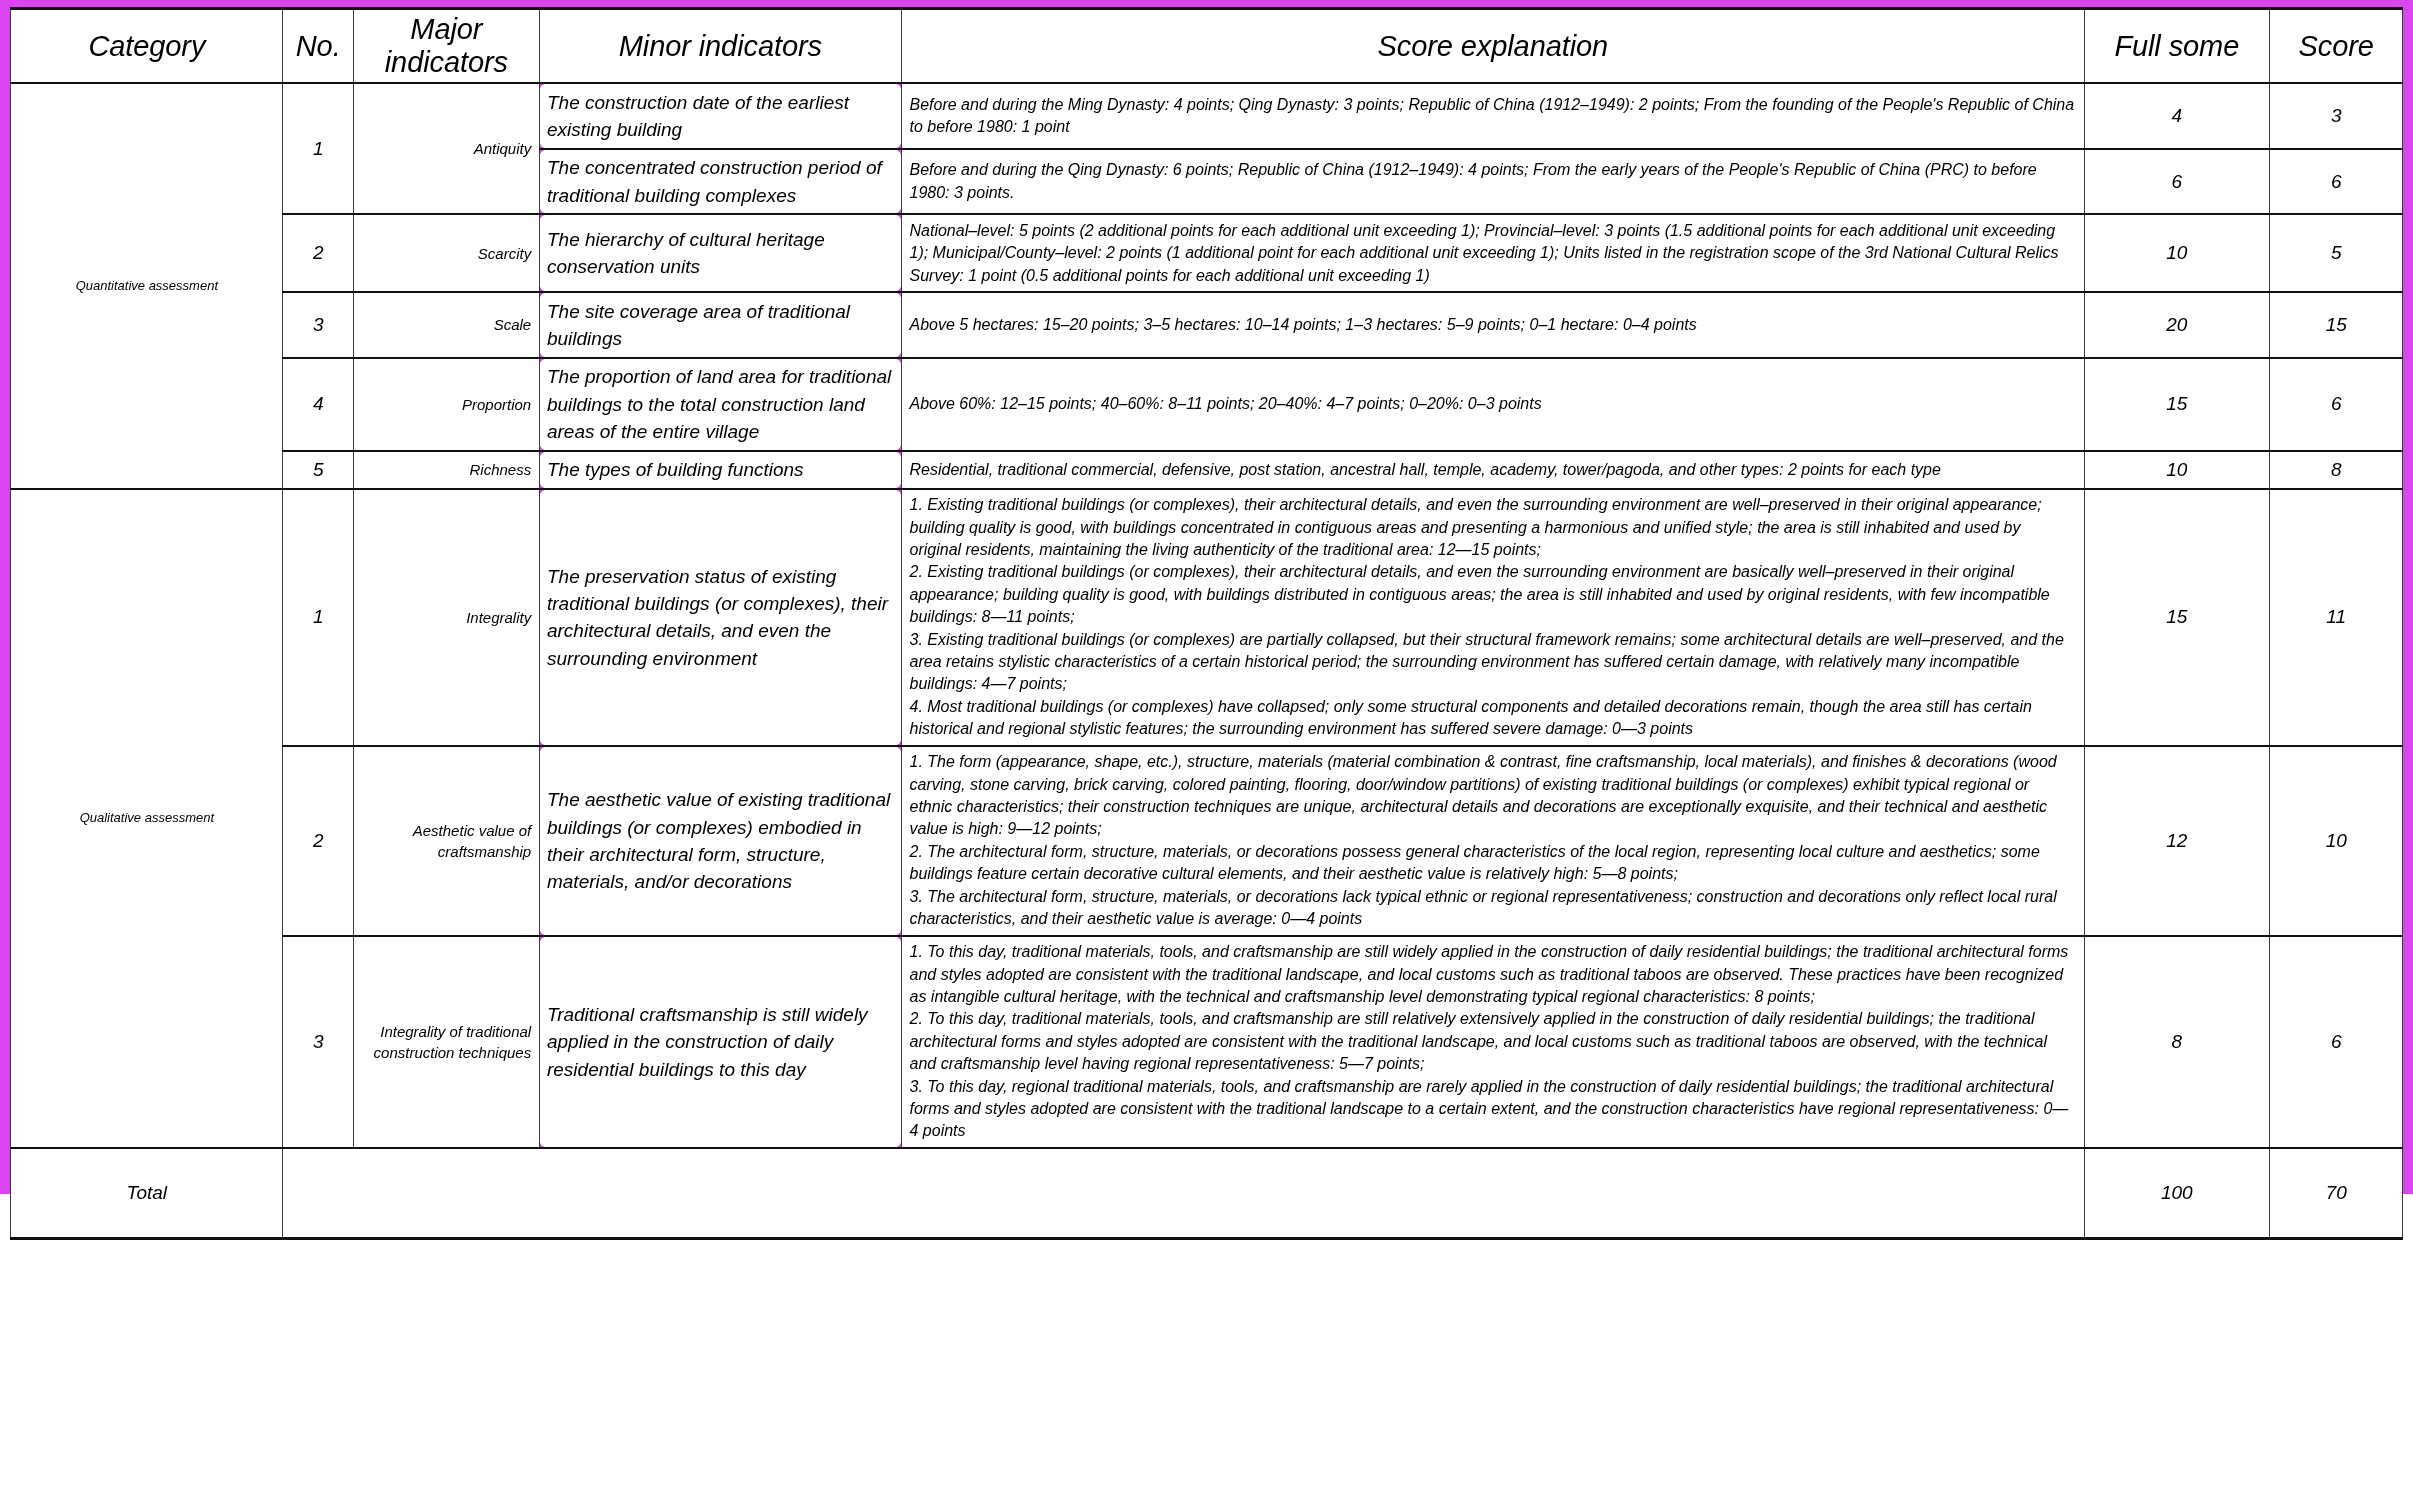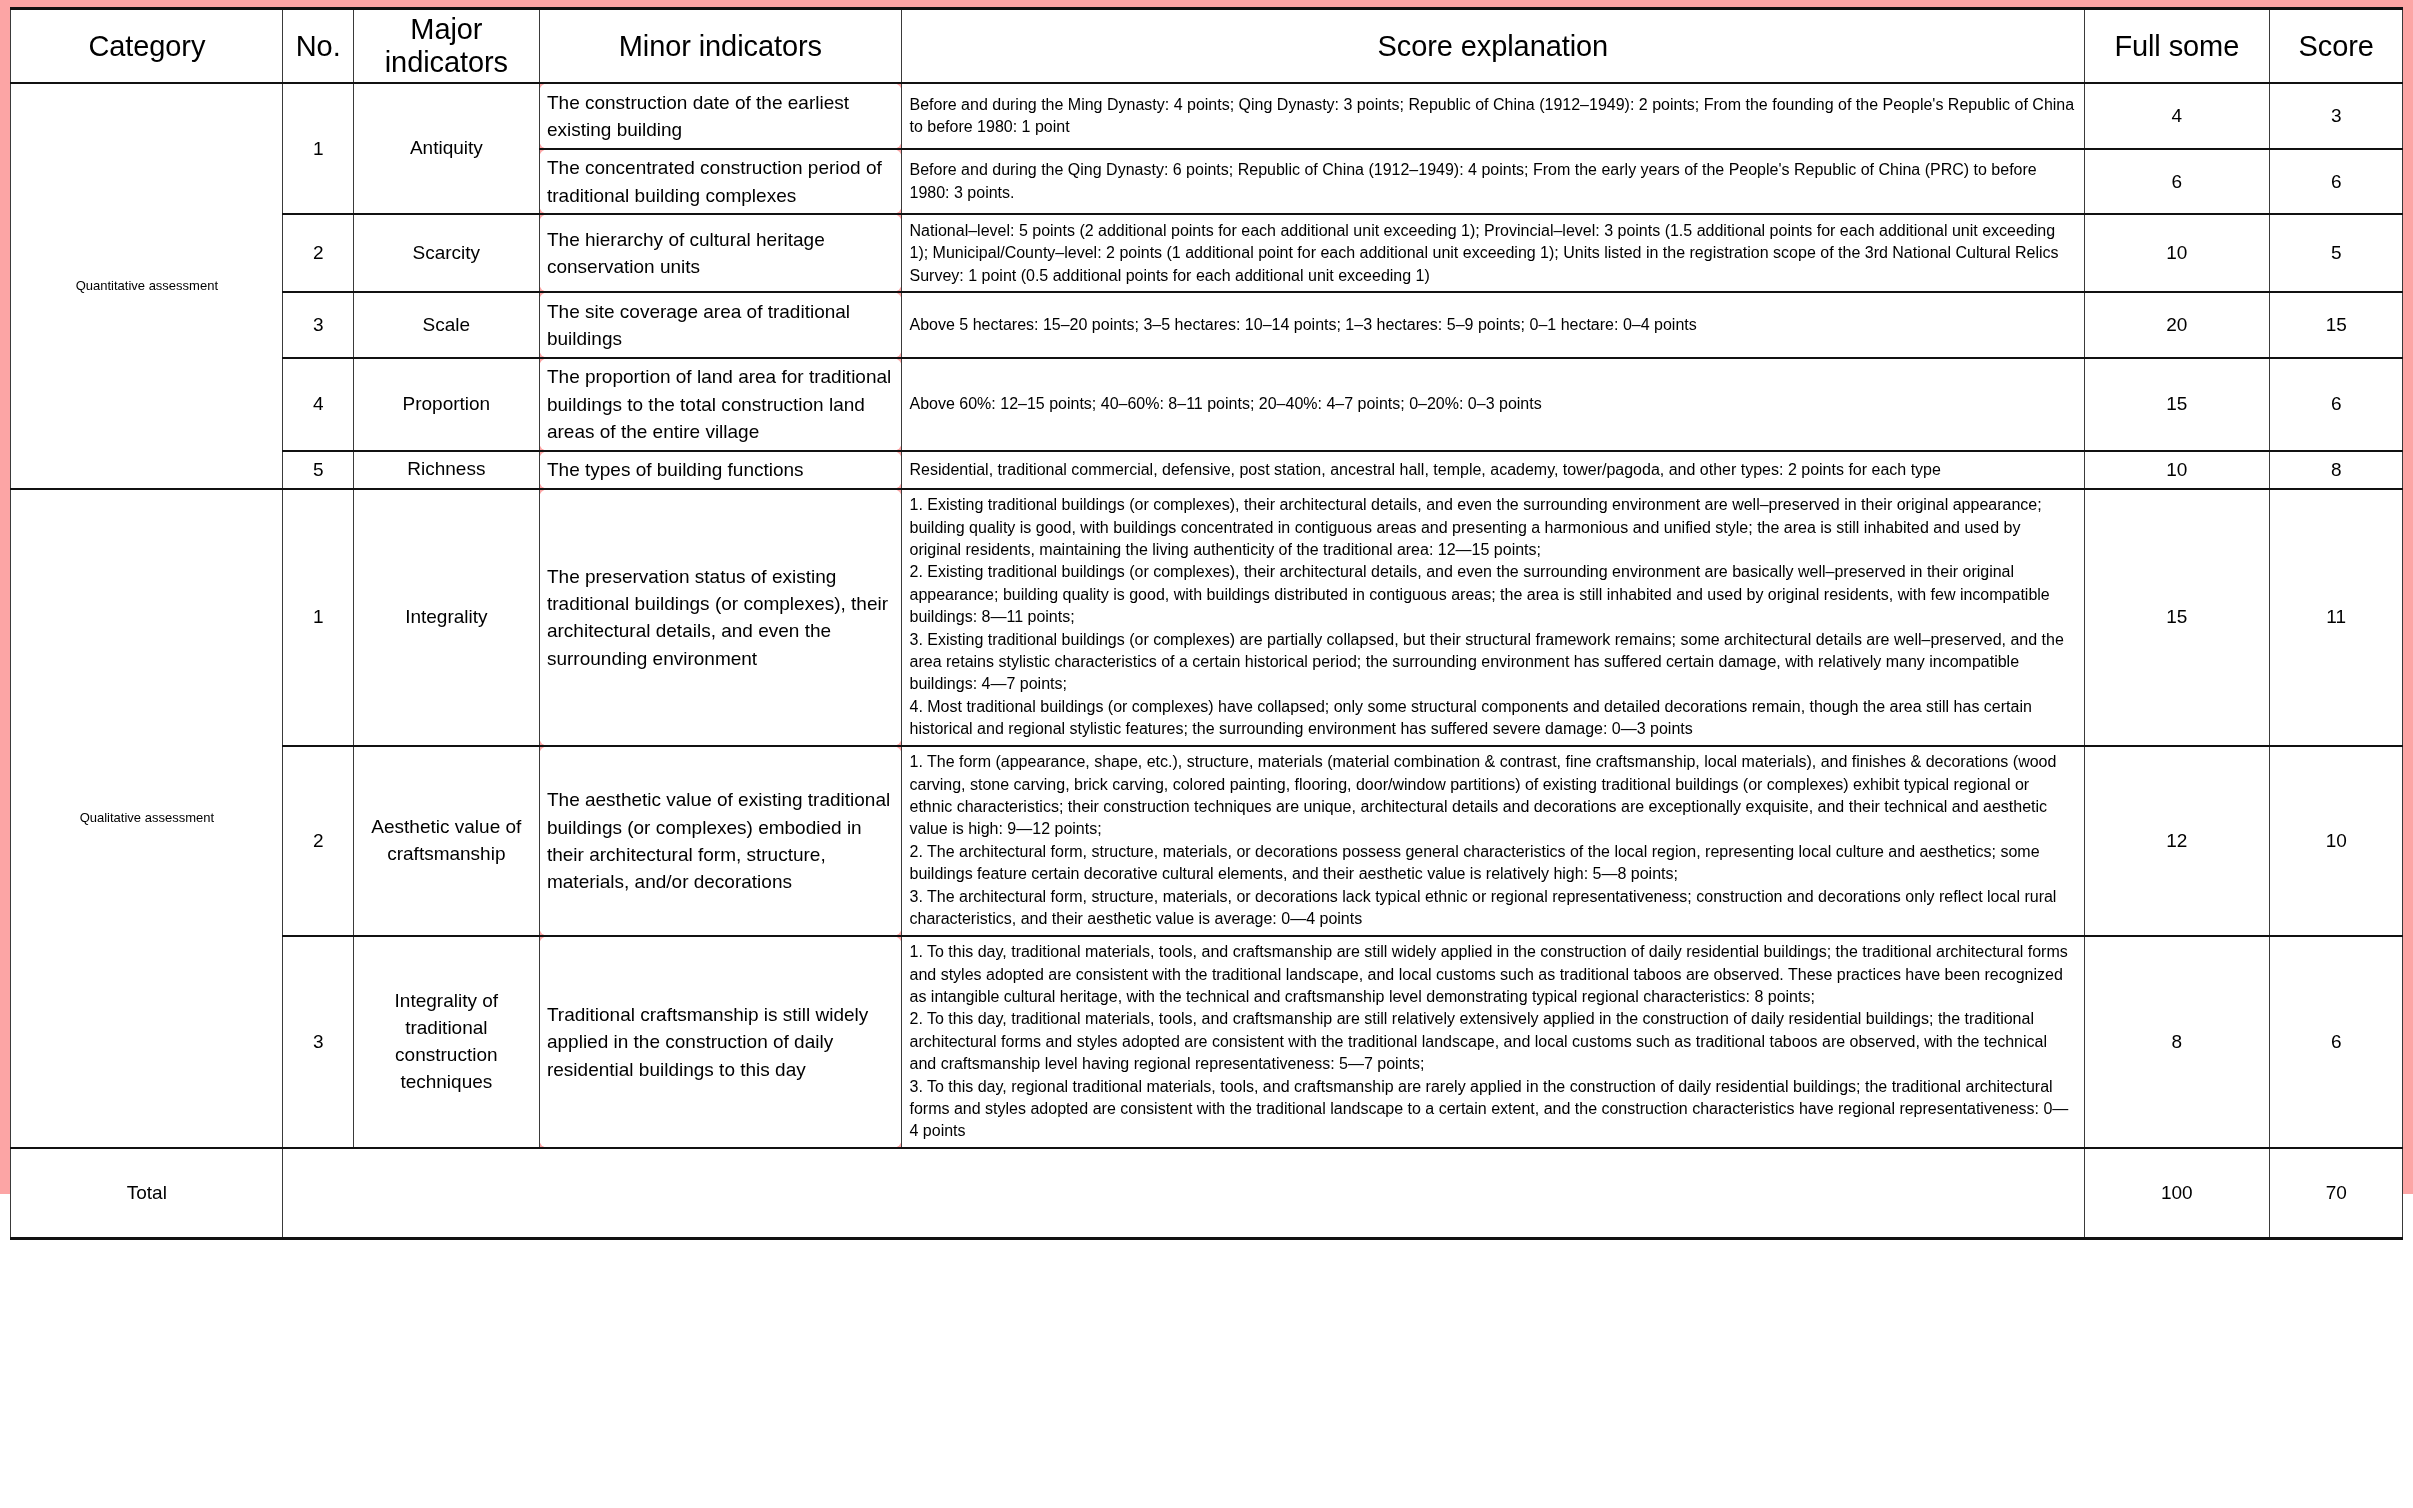--- a/index.html
+++ b/index.html
@@ -12,21 +12,22 @@
     height: 1509px;
     font-family: "Liberation Sans", sans-serif;
     color: #000000;
     overflow: hidden;
   }
   .sheet {
     width: 2413px;
     height: 1194px;
     box-sizing: border-box;
     padding: 7.4px 10.4px 7.4px 10.4px;
-    background: #fca5a5;
+    background: #d946ef;
+    font-style: italic;
   }
   table.eval {
     border-collapse: collapse;
     width: 2393px;
     table-layout: fixed;
     border-top: 3px solid #111;
     border-bottom: 3px solid #111;
   }
   table.eval td, table.eval th {
     border: 1.2px solid #3a3a3a;
@@ -57,22 +58,22 @@
   td.category {
     text-align: center;
     font-size: 13px;
     line-height: 1.42;
   }
   td.no {
     text-align: center;
     font-size: 19px;
   }
   td.major {
-    text-align: center;
-    font-size: 19px;
+    text-align: right;
+    font-size: 15px;
     line-height: 1.42;
   }
   td.minor {
     text-align: left;
     font-size: 19px;
     line-height: 1.44;
     border-radius: 9px;
   }
   td.expl {
     text-align: left;

